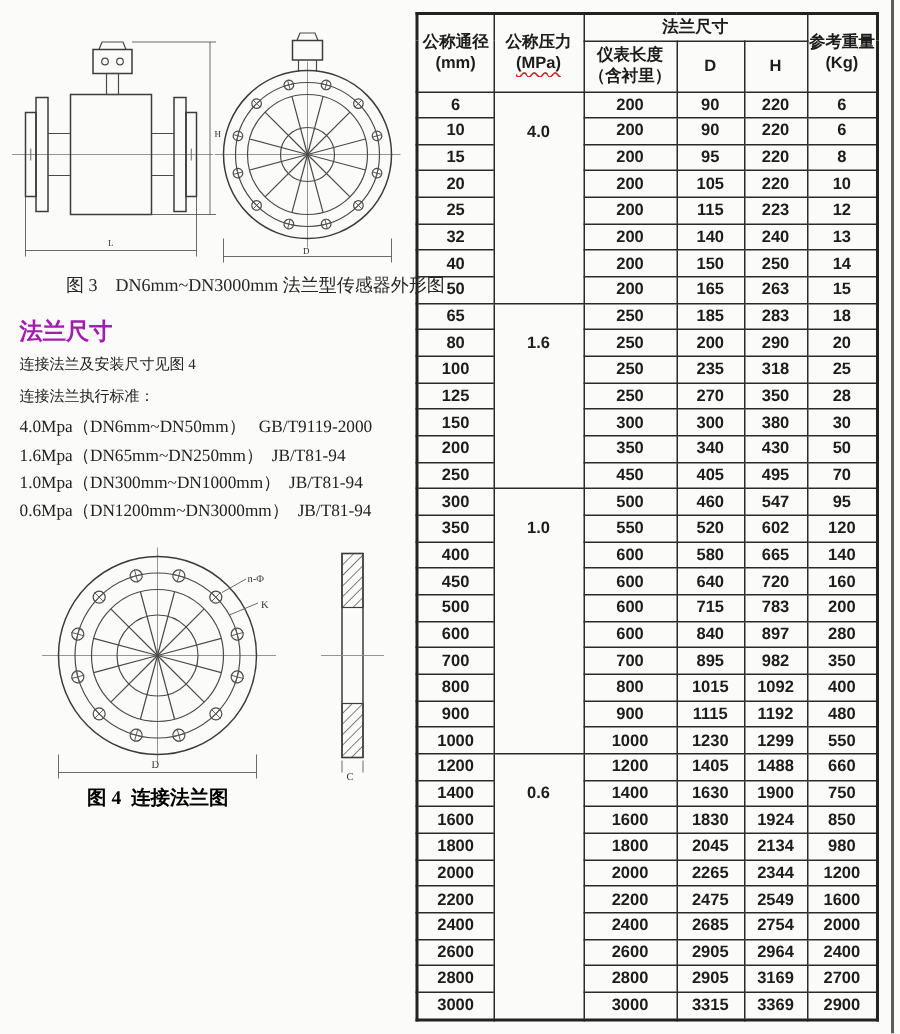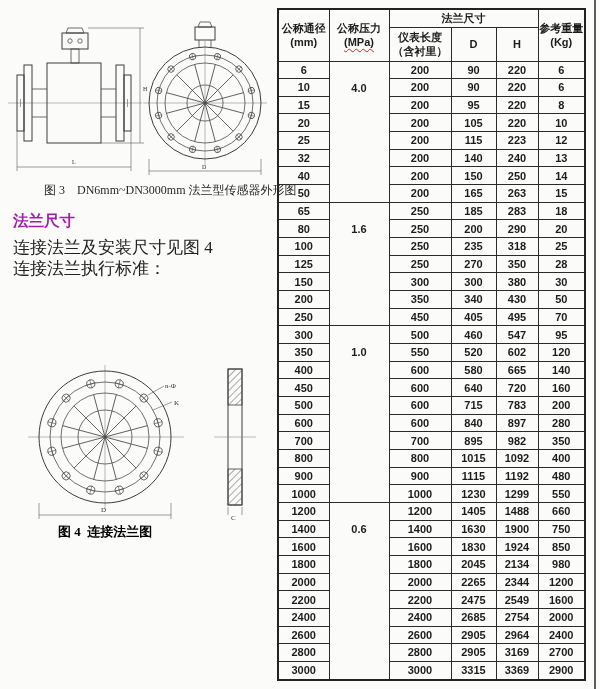--- a/index.html
+++ b/index.html
@@ -5,21 +5,21 @@
   html,body{margin:0;padding:0;}
   body{
     width:600px;height:689px;position:relative;overflow:hidden;
     background:#fbfbf9;color:#1c1c1c;
     font-family:"Liberation Serif", serif;
   }
   .abs{position:absolute;}
   
   .fig-caption{font-size:12px;color:#262626;white-space:pre;}
   .section-heading{font-size:15.5px;font-weight:bold;color:#a21caf;}
-  .body-line{font-size:17px;color:#222;white-space:pre;}
+  .body-line{font-size:10px;color:#222;white-space:pre;}
   .std-line{font-size:11.5px;color:#222;white-space:pre;line-height:18.5px;}
   .fig4-caption{font-size:13px;font-weight:bold;color:#000000;white-space:pre;}
   
   svg .thin{stroke:#4a4a4a;stroke-width:0.8;fill:none;}
   svg .med{stroke:#3c3c3c;stroke-width:1;fill:none;}
   svg .cl{stroke:#8a8a8a;stroke-width:0.6;fill:none;}
   svg .dim{stroke:#5a5a5a;stroke-width:0.6;fill:none;}
   svg text{font-family:"Liberation Serif", serif;fill:#333;}
   
   .spec-table{
@@ -132,20 +132,26 @@
       <line x1="147" y1="152" x2="259" y2="152" class="dim"></line>
       <text x="200" y="150" font-size="6">D</text>
     </g>
   </svg>
 
   <div class="abs fig-caption" style="left:44px;top:167px;">图 3    DN6mm~DN3000mm 法兰型传感器外形图</div>
 
   <div class="abs section-heading" style="left:13px;top:196px;">法兰尺寸</div>
   <div class="abs body-line" style="left:13px;top:221px;">连接法兰及安装尺寸见图 4</div>
   <div class="abs body-line" style="left:13px;top:242px;">连接法兰执行标准：</div>
+  <div class="abs" style="left:13px;top:261px;">
+    <div class="std-line">4.0Mpa（DN6mm~DN50mm）   GB/T9119-2000</div>
+    <div class="std-line">1.6Mpa（DN65mm~DN250mm）  JB/T81-94</div>
+    <div class="std-line">1.0Mpa（DN300mm~DN1000mm）  JB/T81-94</div>
+    <div class="std-line">0.6Mpa（DN1200mm~DN3000mm）  JB/T81-94</div>
+  </div>
 
   <svg class="abs" style="left:2px;top:340px;" width="268" height="170" viewBox="0 0 268 170">
     <defs>
       <pattern id="hatch" width="5" height="5" patternUnits="userSpaceOnUse" patternTransform="rotate(45)">
         <line x1="0" y1="0" x2="0" y2="5" stroke="#555" stroke-width="1"></line>
       </pattern>
       <g id="bolt4">
         <circle cx="103" cy="27" r="4" class="thin"></circle>
         <line x1="98.5" y1="27" x2="107.5" y2="27" class="dim"></line>
         <line x1="103" y1="22.5" x2="103" y2="31.5" class="dim"></line>

